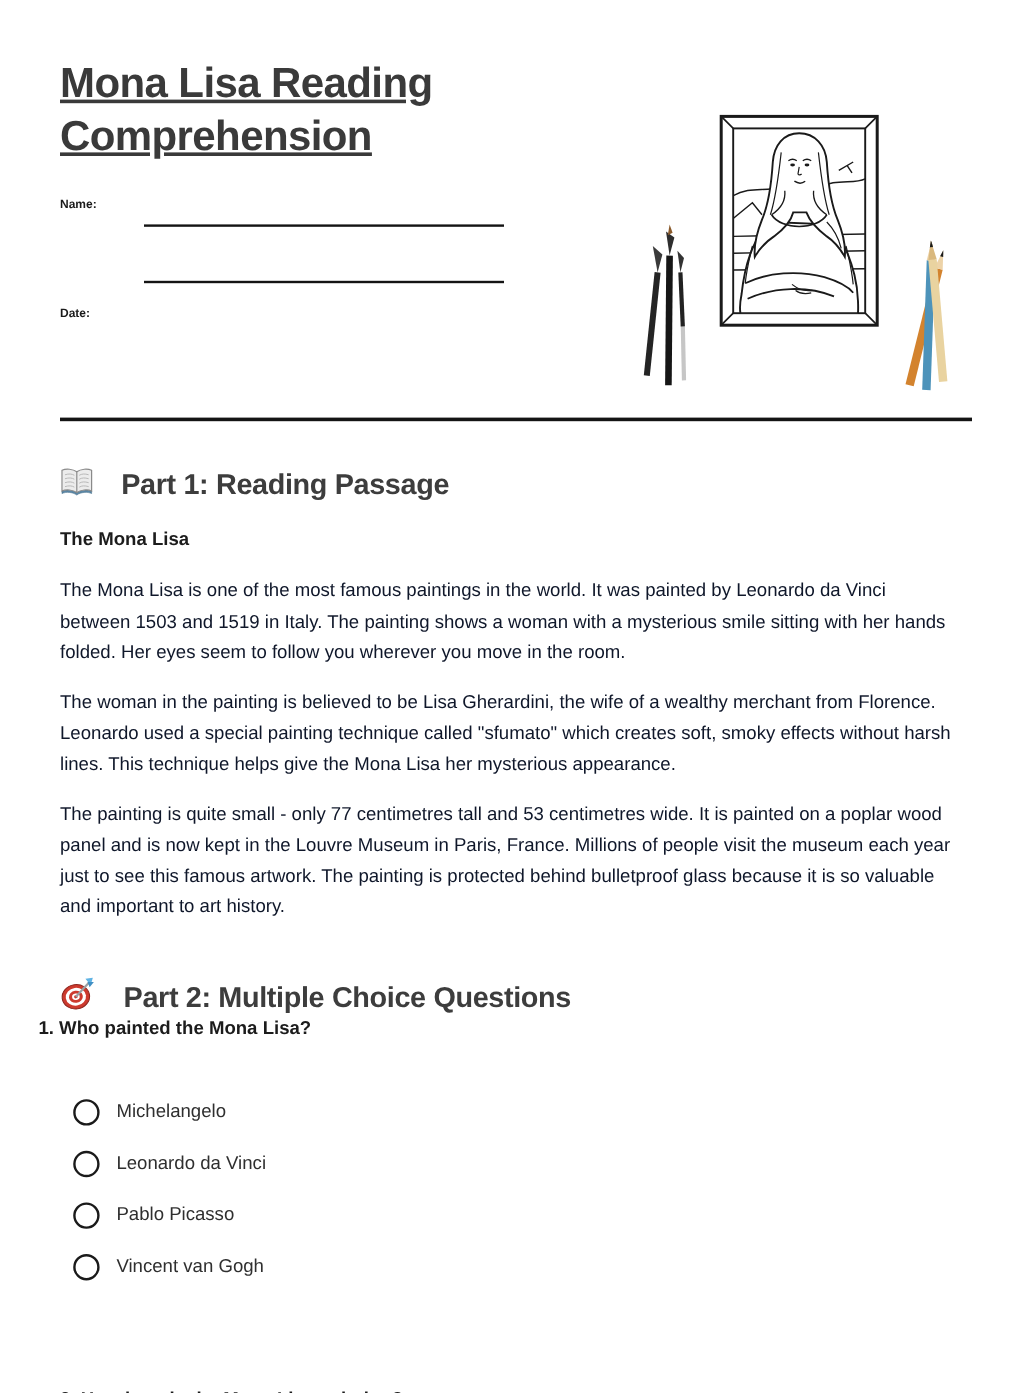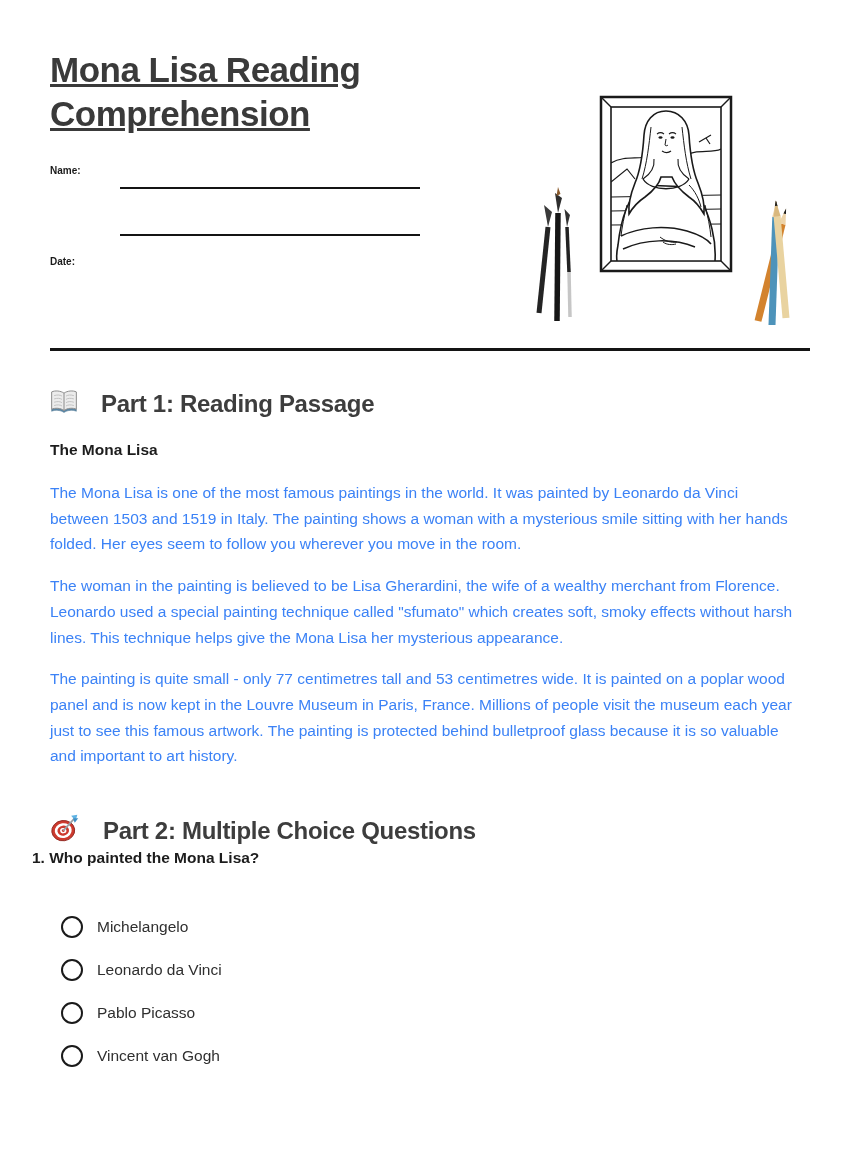--- a/index.html
+++ b/index.html
@@ -36,21 +36,21 @@
 
   .passage-title {
     font-size: 15.5px; font-weight: bold; color: #1c1c1c;
   }
 
   .passage {
     left: 50px; top: 480px; width: 748px;
   }
   .passage p {
     margin: 0 0 16px 0;
-    font-size: 15.5px; line-height: 25.7px; color: #3b82f6;
+    font-size: 15.5px; line-height: 25.7px; color: #0f172a;
   }
 
   .question-text {
     font-size: 15.5px; font-weight: bold; color: #1c1c1c;
   }
 
   .radio-row {
     left: 50px; display: flex; align-items: center; gap: 14px;
     padding-left: 11px; height: 24px; text-align: right;
   }

